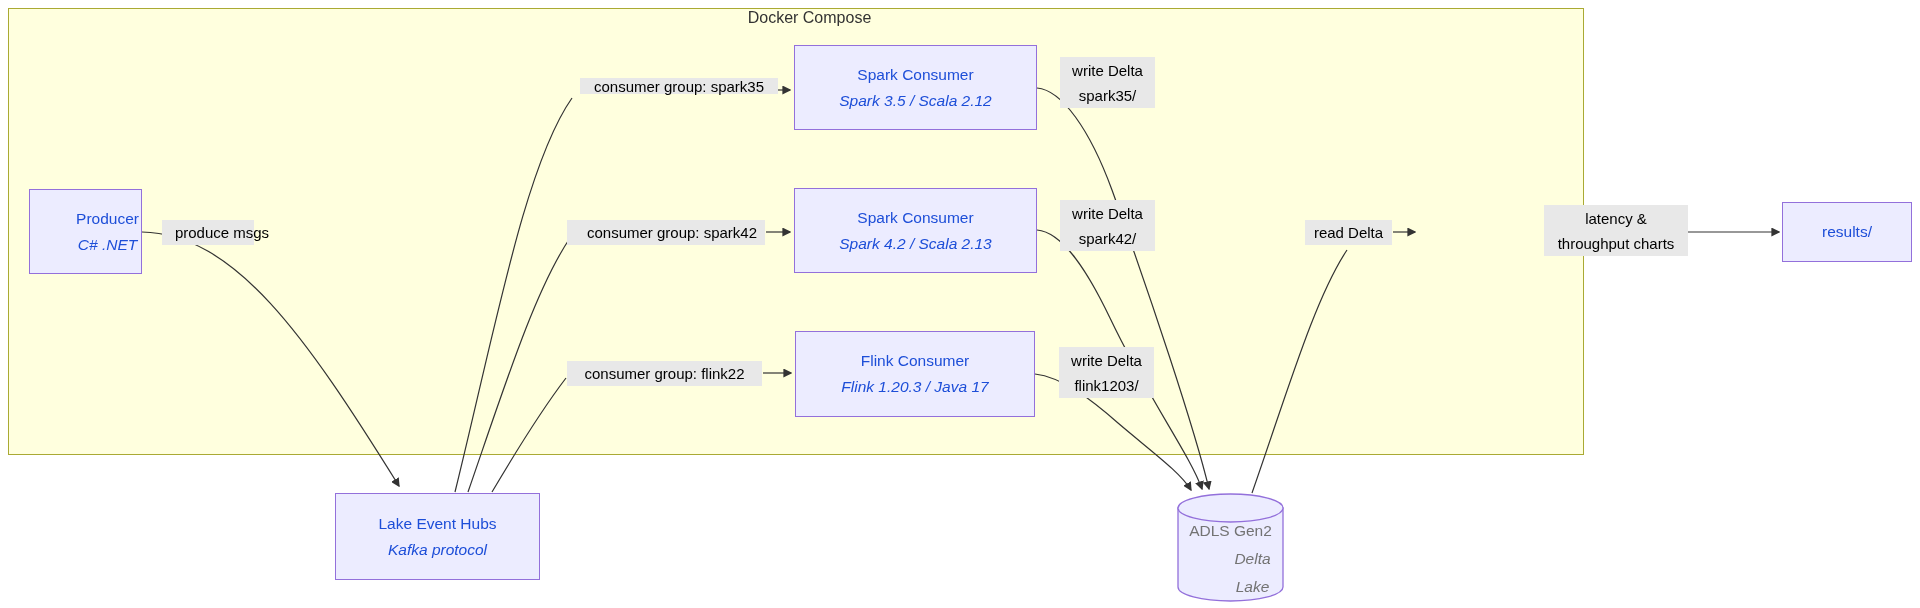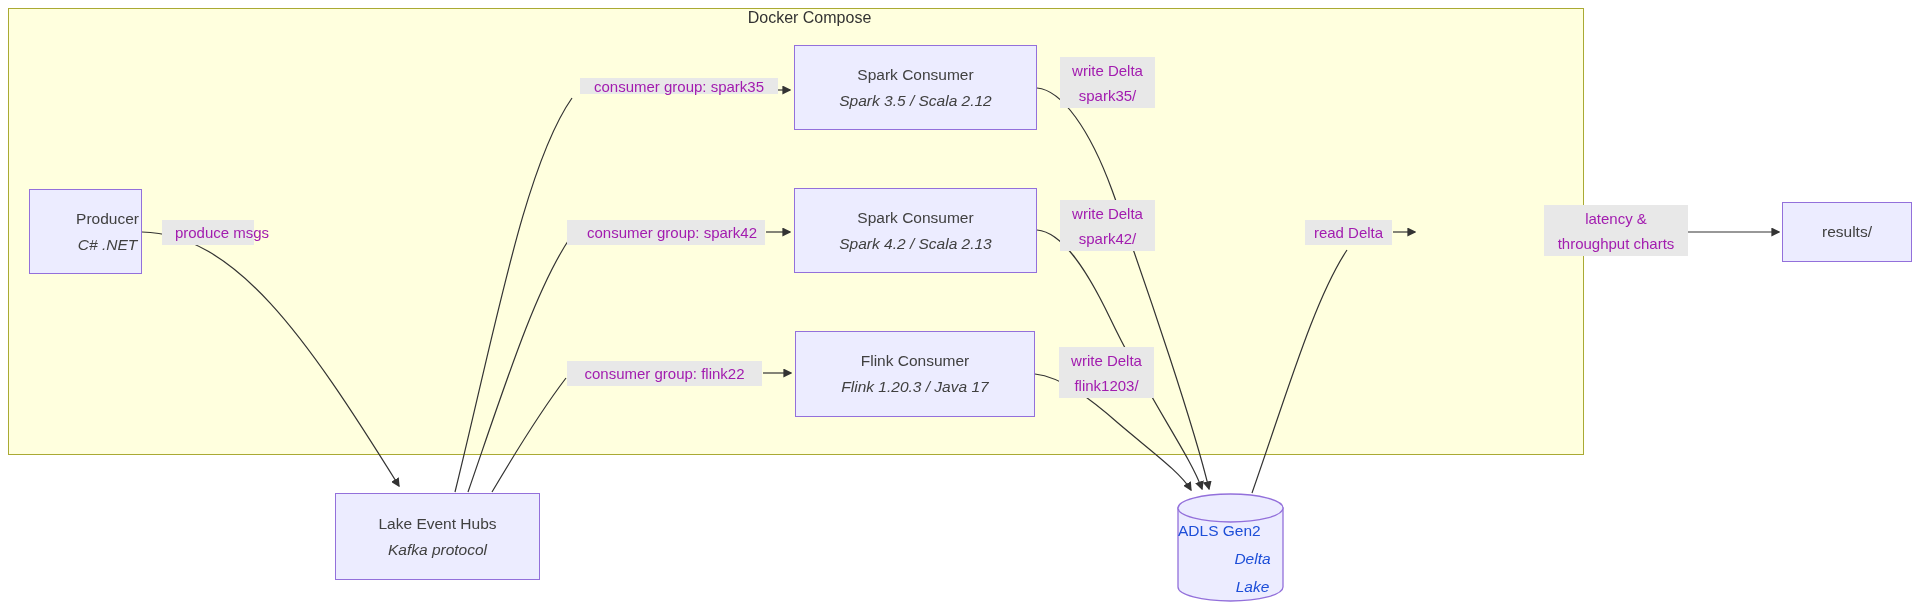--- a/index.html
+++ b/index.html
@@ -27,39 +27,39 @@
     position: absolute; left: 0; top: 0;
     width: 1920px; height: 608px;
     pointer-events: none;
   }
   .edge-label {
     position: absolute;
     background: #e8e8e8;
     display: flex; flex-direction: column;
     align-items: center; justify-content: center;
     font-size: 15px; line-height: 25px;
-    color: #a21caf; white-space: nowrap;
+    color: #000000; white-space: nowrap;
     text-align: center;
   }
   .node {
     position: absolute;
     background: #ececff;
     border: 1.3px solid #9370db;
     display: flex; flex-direction: column;
     align-items: center; justify-content: center;
     font-size: 15.5px; line-height: 26px;
-    color: #404040; text-align: center;
+    color: #1d4ed8; text-align: center;
   }
   .node .sub { font-style: italic; }
   .cyl-text {
     position: absolute;
     display: flex; flex-direction: column;
-    align-items: flex-start; justify-content: center;
+    align-items: center; justify-content: center;
     font-size: 15.5px; line-height: 28px;
-    color: #1d4ed8; text-align: center;
+    color: #737373; text-align: center;
   }
   .cyl-text .sub { font-style: italic; margin-left: 44px; }
 
   
   #n-producer  { left: 29px;   top: 189px; width: 113px; height: 85px; padding-left: 44px; }
   #n-spark35   { left: 794px;  top: 45px;  width: 243px; height: 85px; }
   #n-spark42   { left: 794px;  top: 188px; width: 243px; height: 85px; }
   #n-flink     { left: 795px;  top: 331px; width: 240px; height: 86px; }
   #n-eventhubs { left: 335px;  top: 493px; width: 205px; height: 87px; }
   #n-analytics { left: 1419px; top: 189px; width: 139px; height: 85px; }

